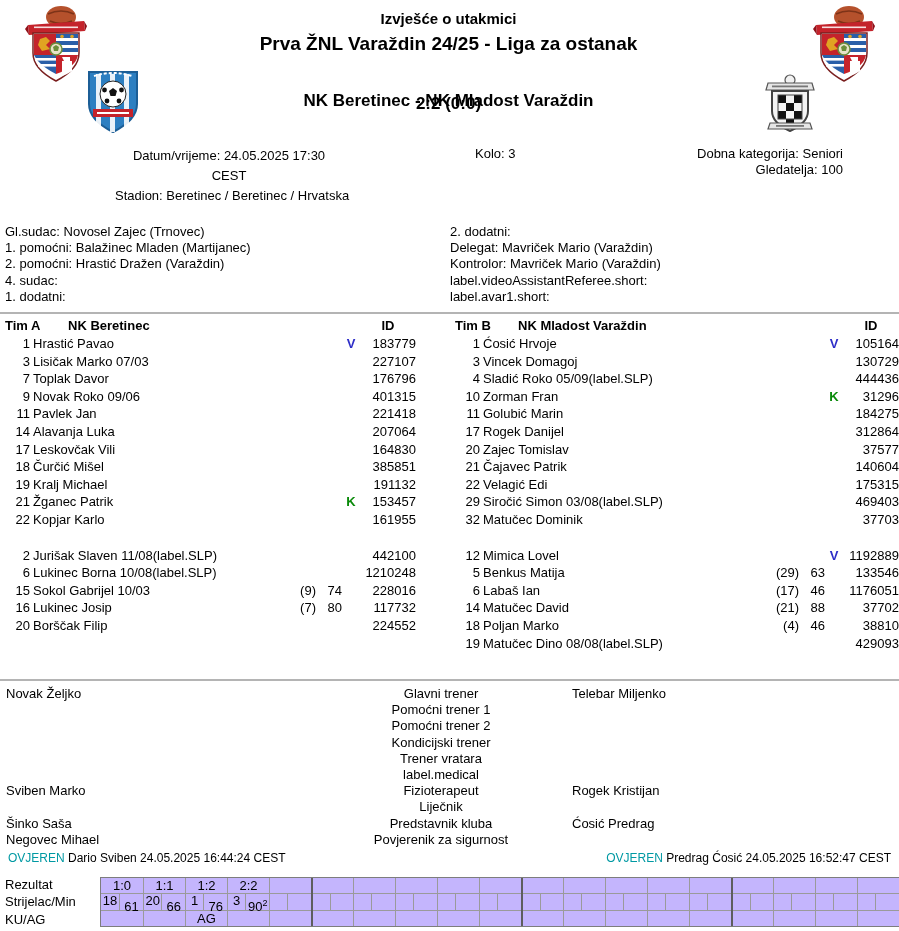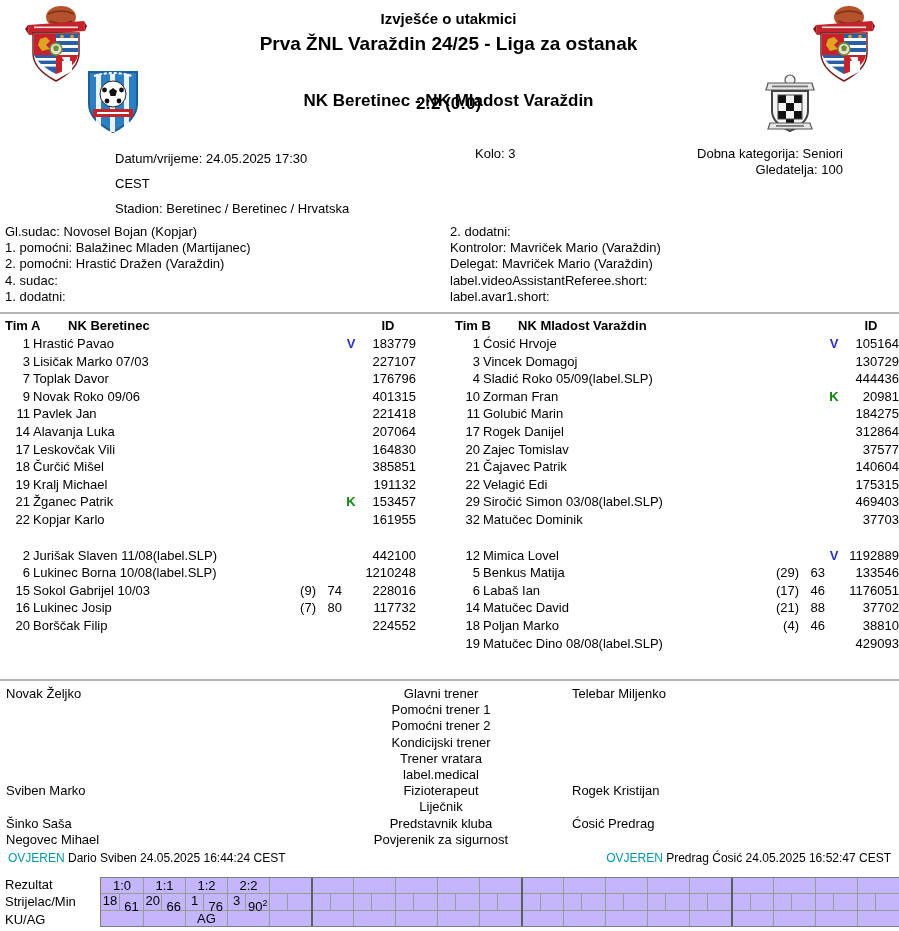--- a/index.html
+++ b/index.html
@@ -16,21 +16,21 @@
   .h-title2 { top:33px; font-size:19px; }
   .h-title3 { top:70px; font-size:17px;margin-top:21px; }
   .h-title4 { top:94px; font-size:17px; }
   .logo { position:absolute; }
   .crest-left  { left:24px; top:5px; }
   .crest-right { left:812px; top:5px; }
   .club-left   { left:86px; top:70px; }
   .club-right  { left:762px; top:73px; }
   
   .sec-info { position:absolute; top:146px; left:0; width:899px; }
-  .info-left { position:absolute; left:115px; width:228px; line-height:25px; }
+  .info-left { position:absolute; left:115px; width:228px; line-height:20px;text-align:center; }
   .info-stadium { white-space:nowrap; }
   .info-round { position:absolute; left:475px; top:0; line-height:16px; }
   .info-right { position:absolute; right:56px; top:0; text-align:right; line-height:16px; }
   
   .sec-officials { position:absolute; top:224px; left:0; width:899px; }
   .off-col { position:absolute; top:0; line-height:16.2px; }
   .off-left { left:5px; }
   .off-right { left:450px; }
   
   .rule { position:absolute; left:0; width:899px; border-top:2px solid #b4b4b4; }
@@ -190,31 +190,31 @@
     <div class="info-round">Kolo: 3</div>
     <div class="info-right">
       <div>Dobna kategorija: Seniori</div>
       <div>Gledatelja: 100</div>
     </div>
   </div>
 
   <div class="sec-officials">
     <div class="off-col off-left">
 
-    <div class="oline">Gl.sudac: Novosel Bojan (Kopjar)</div>
+    <div class="oline">Gl.sudac: Novosel Zajec (Trnovec)</div>
         <div class="oline">1. pomoćni: Balažinec Mladen (Martijanec)</div>
         <div class="oline">2. pomoćni: Hrastić Dražen (Varaždin)</div>
         <div class="oline">4. sudac:</div>
         <div class="oline">1. dodatni:</div>
       </div>
     <div class="off-col off-right">
 
     <div class="oline">2. dodatni:</div>
+        <div class="oline">Delegat: Mavriček Mario (Varaždin)</div>
         <div class="oline">Kontrolor: Mavriček Mario (Varaždin)</div>
-        <div class="oline">Delegat: Mavriček Mario (Varaždin)</div>
         <div class="oline">label.videoAssistantReferee.short:</div>
         <div class="oline">label.avar1.short:</div>
       </div>
   </div>
 
   <div class="rule rule1"></div>
 
   <div class="sec-rosters">
 
     <div class="half half-a">
@@ -408,21 +408,21 @@
             <span class="pmark"></span>
             <span class="pid">444436</span>
           </div>
 
           <div class="prow">
             <span class="pnum">10</span>
             <span class="pname">Zorman Fran</span>
             <span class="psubfrom"></span>
             <span class="psubmin"></span>
             <span class="pmark" data-mark="K">K</span>
-            <span class="pid">20981</span>
+            <span class="pid">31296</span>
           </div>
 
           <div class="prow">
             <span class="pnum">11</span>
             <span class="pname">Golubić Marin</span>
             <span class="psubfrom"></span>
             <span class="psubmin"></span>
             <span class="pmark"></span>
             <span class="pid">184275</span>
           </div>

